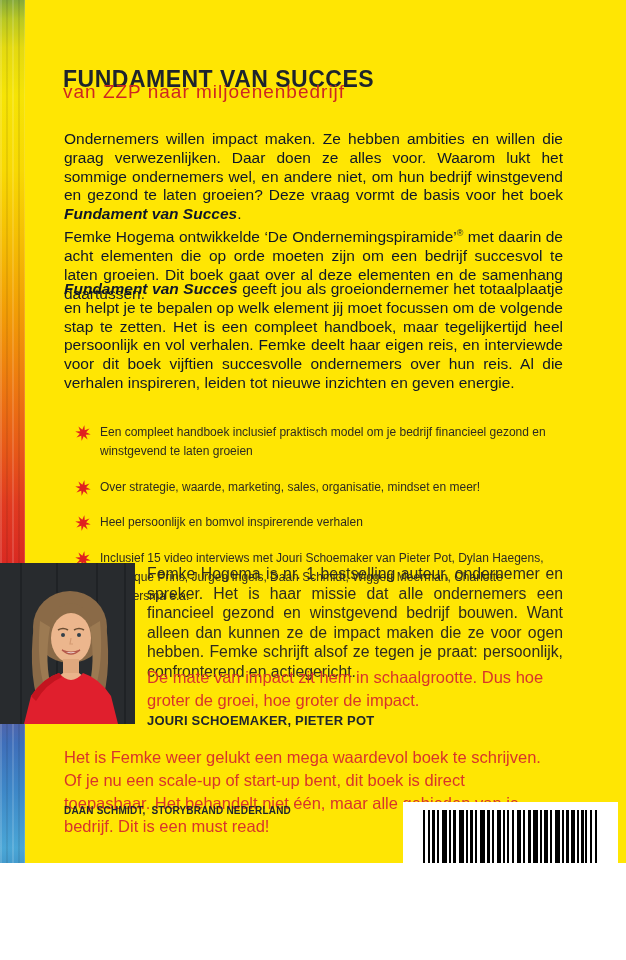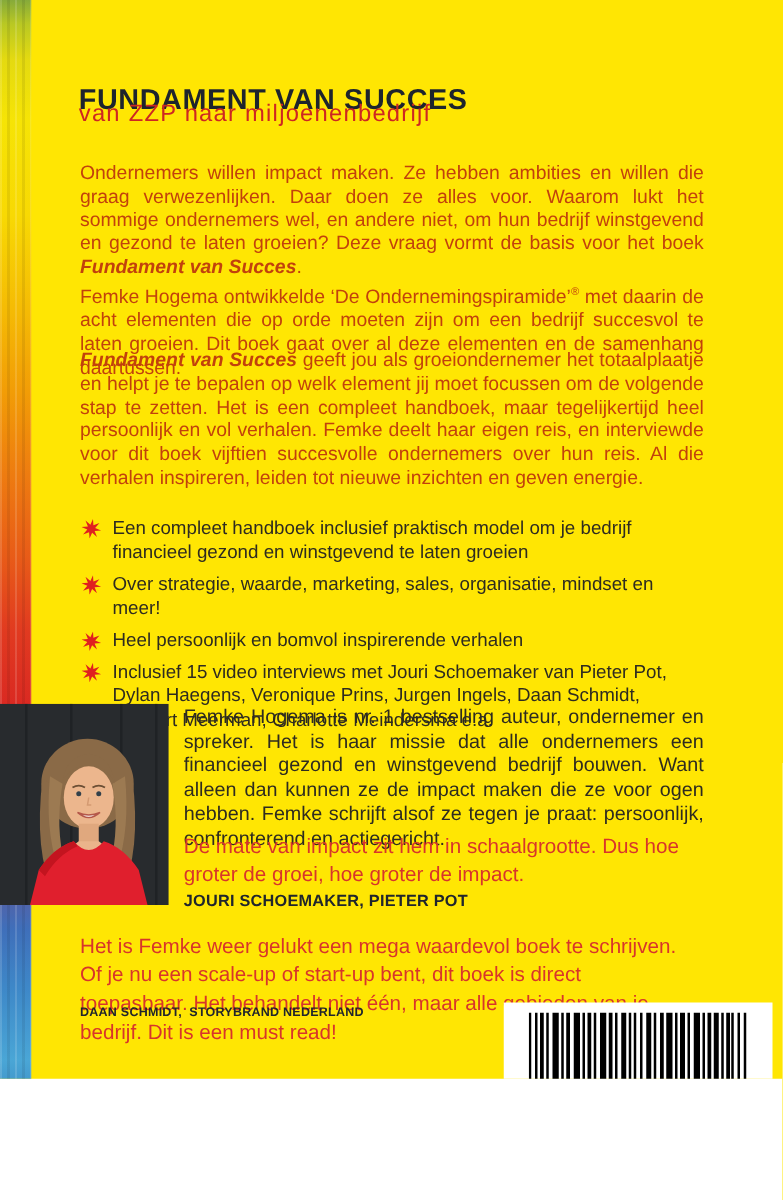--- a/index.html
+++ b/index.html
@@ -11,28 +11,28 @@
     background:linear-gradient(180deg,
       #86aa3a 0%,#b9c823 2%,#e4da10 5%,#f6e405 10%,#f8d903 18%,#f5bb04 26%,
       #f29c06 33%,#ee7b10 40%,#e85a18 47%,#e13a20 53%,#d92722 60%,#cc2a2f 66%,
       #8f4a75 72%,#5560a6 75%,#3f6fba 78%,#3e88c8 83%,#4aa6d6 89%,#327bb4 95%,#2f6fa8 100%);}
   .paint-strip::after{content:"";position:absolute;inset:0;
     background:repeating-linear-gradient(90deg,rgba(255,255,255,.14) 0 2px,rgba(255,255,255,0) 2px 6px,rgba(0,0,0,.08) 6px 8px,rgba(0,0,0,0) 8px 12px);}
 
   .title{position:absolute;left:63px;top:51px;font-size:23px;font-weight:800;letter-spacing:.5px;color:#1E242D;white-space:nowrap;}
   .subtitle{position:absolute;left:63px;top:81px;font-size:19px;font-weight:400;letter-spacing:1px;color:#CE2722;white-space:nowrap;}
 
-  .body-text{position:absolute;left:64px;width:499px;font-size:15.5px;line-height:18.8px;color:#c2410c;text-align:justify;margin:0;}
+  .body-text{position:absolute;left:64px;width:499px;font-size:15.5px;line-height:18.8px;color:#0f172a;text-align:justify;margin:0;}
   #p1{top:130px;}
   #p2{top:280px;}
   .book-ref{font-weight:700;font-style:italic;}
   sup{font-size:9px;}
 
   .features{position:absolute;left:59px;top:407px;width:505px;list-style:none;margin:0;padding:0;}
-  .features li{position:relative;padding-left:25px;margin:6px;font-size:15px;line-height:19.4px;color:#2E2B20;}
+  .features li{position:relative;padding-left:25px;margin:16px;font-size:12px;line-height:19.4px;color:#2E2B20;}
   .star{position:absolute;left:0;top:2px;width:16px;height:16px;background:#E0201F;transform:rotate(10deg);
     clip-path:polygon(100% 50%,68.5% 57.7%,85.4% 85.4%,57.7% 68.5%,50% 100%,42.3% 68.5%,14.6% 85.4%,31.5% 57.7%,0% 50%,31.5% 42.3%,14.6% 14.6%,42.3% 31.5%,50% 0%,57.7% 31.5%,85.4% 14.6%,68.5% 42.3%);}
 
   .photo{position:absolute;left:0;top:563px;width:135px;height:161px;}
   .bio{position:absolute;left:147px;top:564px;width:416px;font-size:15.8px;line-height:19.6px;color:#2E2B20;text-align:justify;margin:0;}
 
   .quote{color:#D8352B;margin:0;}
   #quote1{position:absolute;left:147px;top:666px;width:412px;font-size:16.5px;line-height:23px;}
   #attr1{position:absolute;left:147px;top:713px;font-size:13px;font-weight:700;color:#20252D;letter-spacing:.2px;white-space:pre-wrap;}
   #quote2{position:absolute;left:64px;top:746px;width:478px;font-size:16.5px;line-height:23px;}

